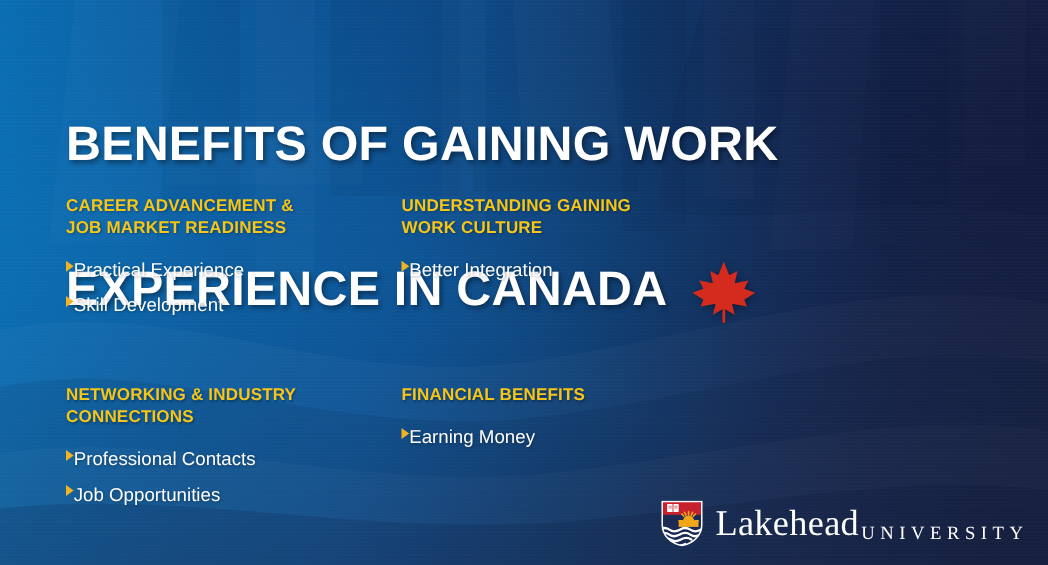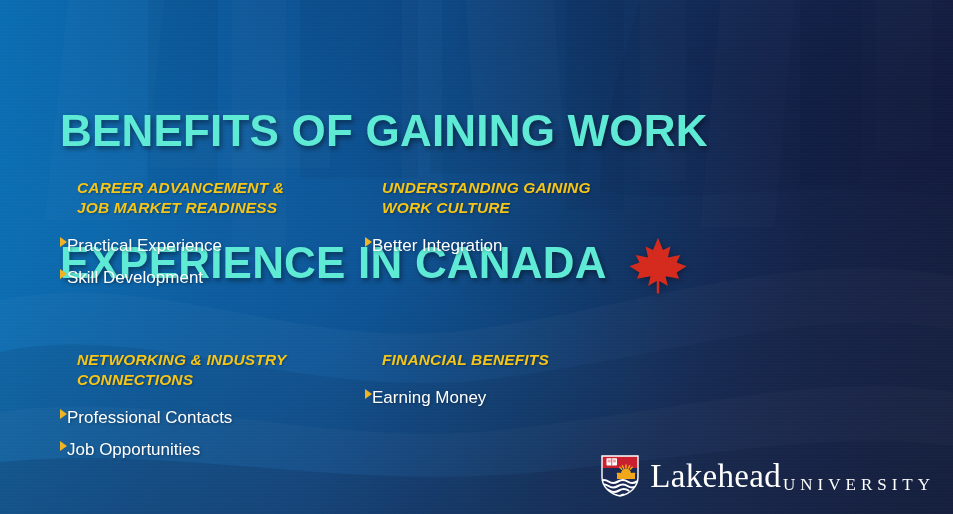--- a/index.html
+++ b/index.html
@@ -62,21 +62,21 @@
   .content {
     position: absolute;
     inset: 0;
   }
 
   .title {
     position: absolute;
     left: 60px;
     top: 32px;
     width: 730px;
-    color: #5eead4;
+    color: #ffffff;
     font-weight: bold;
     font-size: 44px;
     line-height: 66px;
     letter-spacing: 0.2px;
     text-shadow: 2px 3px 5px rgba(0,0,0,0.40);
     white-space: pre-line;
   }
   .title-line { display:block; }
   .title-row2 { display: flex; align-items: center; gap: 20px; }
 
@@ -100,24 +100,23 @@
     row-gap: 56px;
     column-gap: 0px;
   }
 
   .sec-head {
     color: #f5c518;
     font-weight: bold;
     font-size: 15.5px;
     line-height: 20px;
     letter-spacing: 0.15px;
-    margin: 0 0 12px 17px;
+    margin: 0 0 12px 0;
     text-shadow: 1px 1px 2px rgba(0,0,0,0.30);
     white-space: pre-line;
-    font-style: italic;
   }
 
   ul.bullets {
     list-style: none;
     margin: 0;
     padding: 0;
   }
   ul.bullets li {
     display: flex;
     align-items: baseline;

